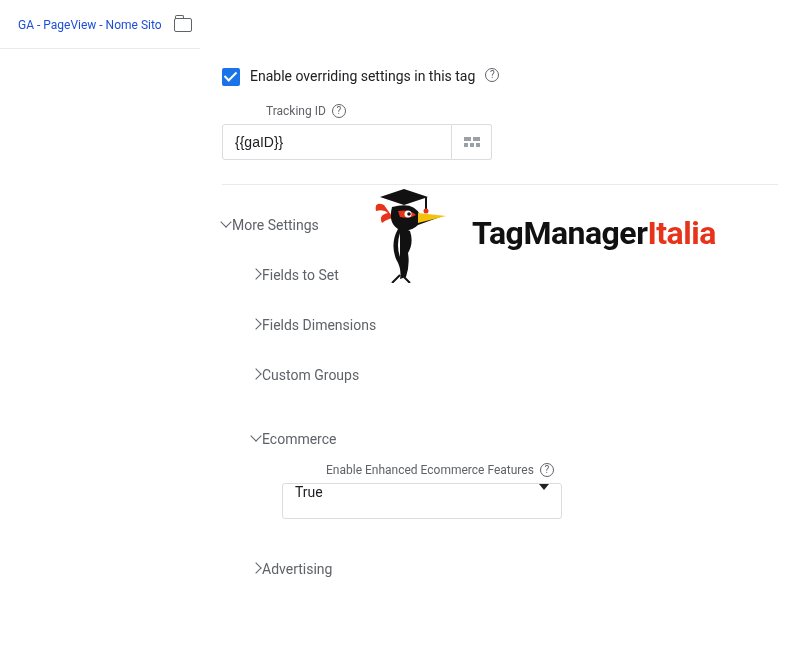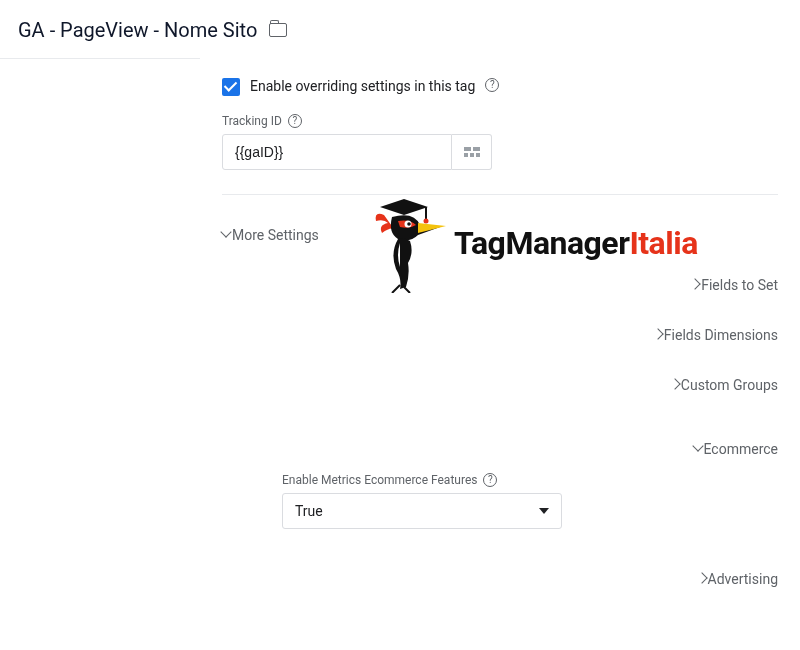--- a/index.html
+++ b/index.html
@@ -12,23 +12,23 @@
     height: 650px;
     overflow: hidden;
   }
   .header {
     padding: 18px 18px 16px 18px;
     display: flex;
     align-items: center;
     gap: 12px;
   }
   .header-title {
-    font-size: 20px;
+    font-size: 12px;
     font-weight: 400;
-    color: #0f172a;
+    color: #1d4ed8;
   }
   .folder-icon {
     width: 18px;
     height: 14px;
     border: 1.5px solid #5f6368;
     border-radius: 2px;
     position: relative;
   }
   .folder-icon::before {
     content: "";
@@ -91,20 +91,21 @@
     cursor: pointer;
     line-height: 1;
   }
   .field-label {
     font-size: 12px;
     color: #5f6368;
     margin-bottom: 6px;
     display: flex;
     align-items: center;
     gap: 6px;
+    margin-left: 44px;
   }
   .input-group {
     display: flex;
     margin-bottom: 24px;
   }
   .text-input {
     width: 230px;
     height: 36px;
     border: 1px solid #dadce0;
     border-radius: 3px 0 0 3px;
@@ -145,21 +146,21 @@
     margin: 0 0 22px 0;
   }
   .collapsible {
     display: flex;
     align-items: center;
     padding: 10px 0;
     cursor: pointer;
     color: #5f6368;
     font-size: 14px;
   }
-  .collapsible.indent-1 { padding-left: 30px; justify-content: flex-end; }
+  .collapsible.indent-1 { padding-left: 30px; }
   .chevron {
     width: 10px;
     height: 10px;
     display: inline-block;
     position: relative;
   }
   .chevron::before {
     content: "";
     position: absolute;
     width: 7px;
@@ -174,39 +175,38 @@
   .ecommerce-body {
     padding-left: 60px;
     margin-top: 6px;
   }
   .select-box {
     width: 280px;
     height: 36px;
     border: 1px solid #dadce0;
     border-radius: 3px;
     display: flex;
-    align-items: center;
     justify-content: space-between;
     padding: 0 12px;
     cursor: pointer;
     margin-bottom: 18px;
   }
   .select-caret {
     width: 0; height: 0;
     border-left: 5px solid transparent;
     border-right: 5px solid transparent;
     border-top: 6px solid #202124;
   }
   .watermark {
     position: absolute;
     left: 170px;
     top: 135px;
     display: flex;
     align-items: center;
-    gap: 4px;
+    gap: 22px;
     z-index: 5;
     pointer-events: none;
   }
   .watermark-text {
     font-size: 32px;
     font-weight: 700;
     letter-spacing: -0.5px;
   }
   .watermark-text .tm { color: #111; }
   .watermark-text .it { color: #e6331a; }
@@ -284,21 +284,21 @@
 
     <div class="section-gap"></div>
 
     <div class="collapsible indent-1">
       <span class="chevron down"></span>
       <span>Ecommerce</span>
     </div>
 
     <div class="ecommerce-body">
       <div class="field-label">
-        <span>Enable Metrics Ecommerce Features</span>
+        <span>Enable Enhanced Ecommerce Features</span>
         <span class="help-icon">?</span>
       </div>
       <div class="select-box">
         <span>True</span>
         <span class="select-caret"></span>
       </div>
     </div>
 
     <div class="section-gap"></div>
 

